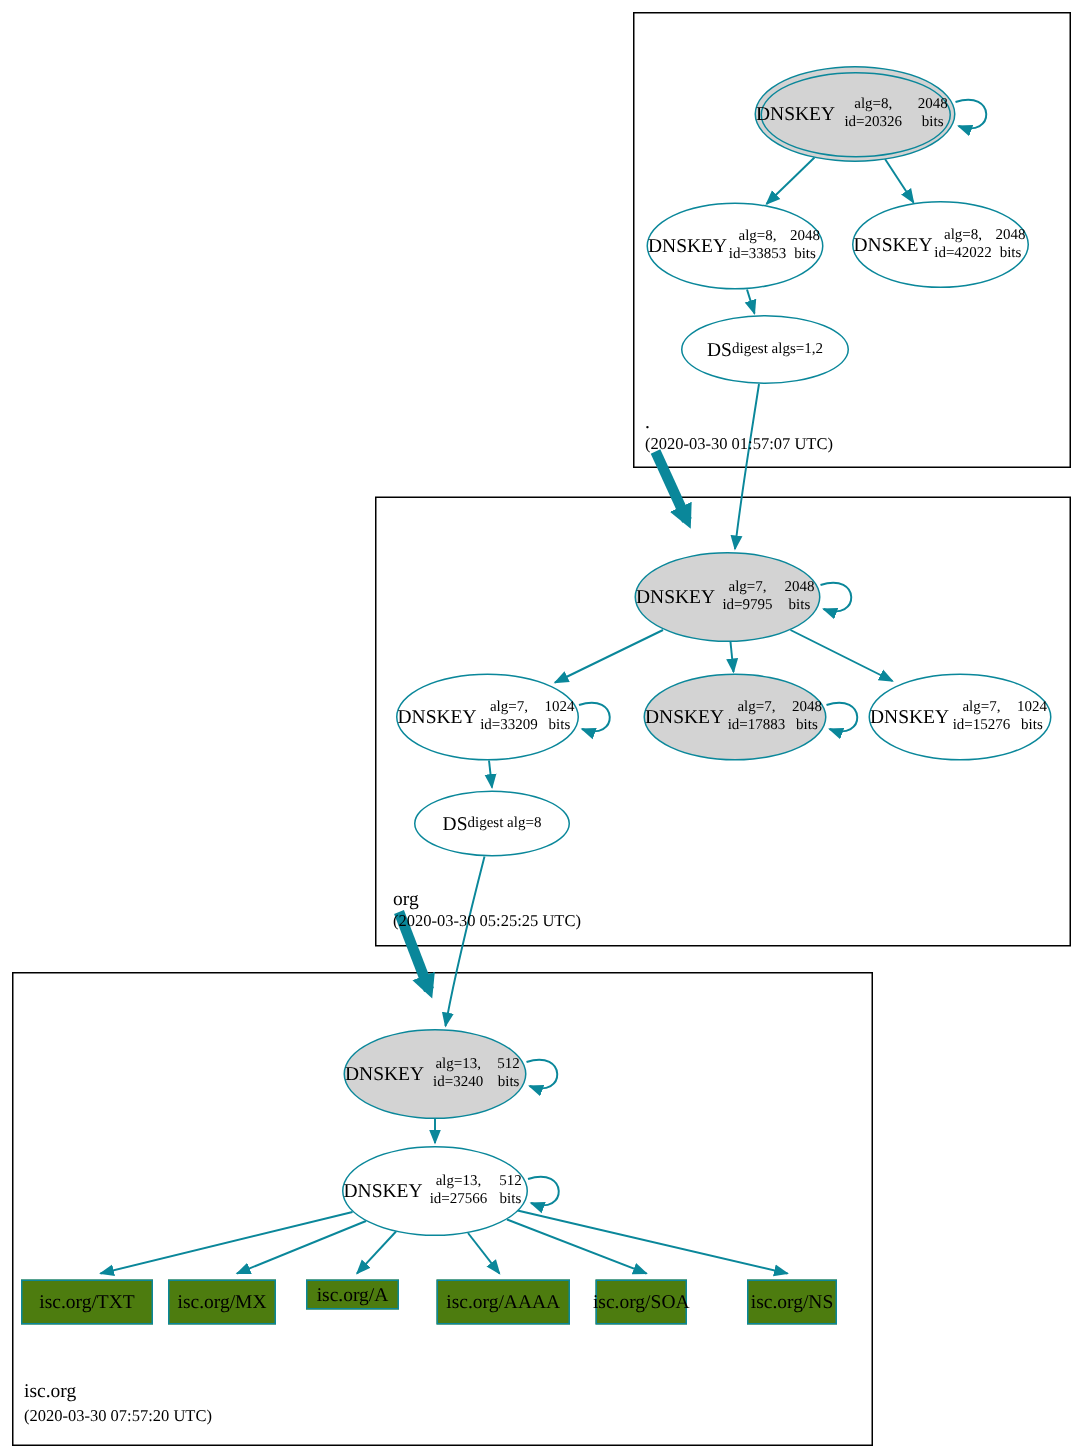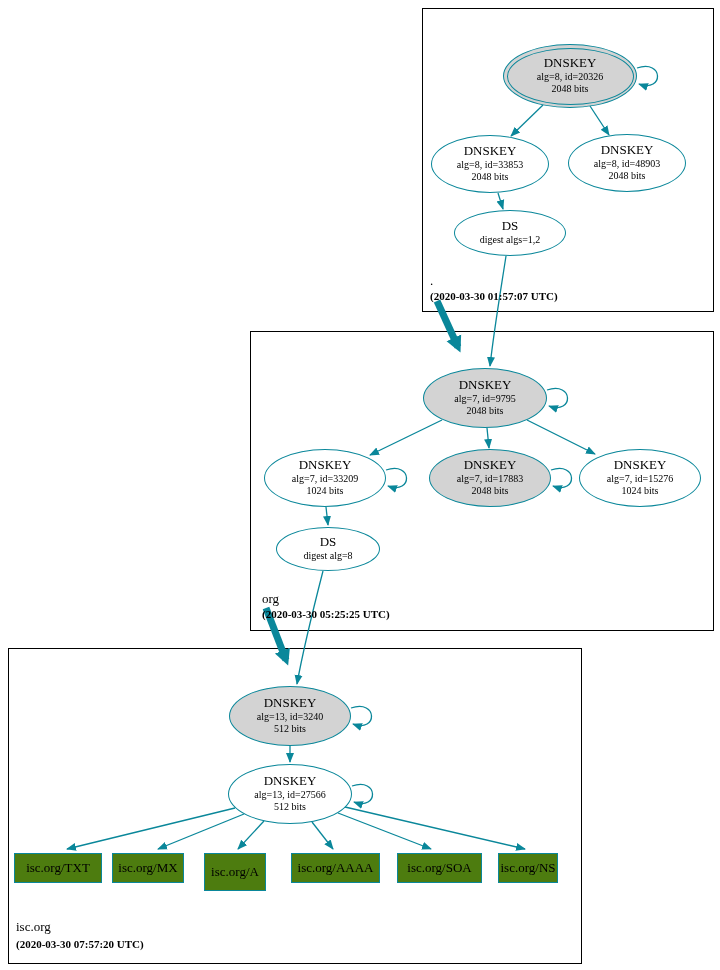--- a/index.html
+++ b/index.html
@@ -6,38 +6,38 @@
   .canvas {
     position:relative; width:720px; height:970px; background:#ffffff;
     font-family:"Liberation Serif", "DejaVu Serif", serif; color:#000;
     overflow:hidden;
   }
   .zone-box { position:absolute; border:1px solid #000; background:transparent; }
   .edges { position:absolute; left:0; top:0; pointer-events:none; }
   .ellipse {
     position:absolute; box-sizing:border-box;
     border:1.4px solid #0a879a; border-radius:50%;
-    background:#fff; display:flex; flex-direction:column;
+    background:#fff; display:flex; flex-direction:row;
     align-items:center; justify-content:center; text-align:center;
   }
   .ellipse.gray { background:#d3d3d3; }
   .ellipse.double::before {
     content:""; position:absolute; inset:2.5px;
     border:1.4px solid #0a879a; border-radius:50%;
   }
   .node-title { font-size:13px; line-height:1.15; position:relative; }
   .node-meta  { font-size:10px; line-height:1.25; position:relative; }
   .record {
     position:absolute; box-sizing:border-box;
     border:1.4px solid #0a879a; background:#4d7c0f;
     display:flex; align-items:center; justify-content:center;
     font-size:13px;
   }
   .zone-label { position:absolute; font-size:13px; }
-  .zone-ts    { position:absolute; font-size:11px;font-weight:bold; }
+  .zone-ts    { position:absolute; font-size:11px; }
 </style>
 </head>
 <body>
 
 <div class="canvas">
 
   <div class="zone-box" style="left:422px;top:8px;width:290px;height:302px"></div>
   <div class="zone-box" style="left:250px;top:331px;width:462px;height:298px"></div>
   <div class="zone-box" style="left:8px;top:648px;width:572px;height:314px"></div>
 
@@ -86,21 +86,21 @@
     <div class="node-meta">alg=8, id=20326</div>
     <div class="node-meta">2048 bits</div>
   </div>
   <div class="ellipse" style="left:431px;top:135px;width:118px;height:58px">
     <div class="node-title">DNSKEY</div>
     <div class="node-meta">alg=8, id=33853</div>
     <div class="node-meta">2048 bits</div>
   </div>
   <div class="ellipse" style="left:568px;top:134px;width:118px;height:58px">
     <div class="node-title">DNSKEY</div>
-    <div class="node-meta">alg=8, id=48903</div>
+    <div class="node-meta">alg=8, id=42022</div>
     <div class="node-meta">2048 bits</div>
   </div>
   <div class="ellipse" style="left:454px;top:210px;width:112px;height:46px">
     <div class="node-title">DS</div>
     <div class="node-meta">digest algs=1,2</div>
   </div>
   <div class="zone-label" style="left:430px;top:273px">.</div>
   <div class="zone-ts" style="left:430px;top:290px">(2020-03-30 01:57:07 UTC)</div>
 
   <div class="ellipse gray" style="left:423px;top:368px;width:124px;height:60px">
@@ -140,27 +140,27 @@
     <div class="node-meta">alg=13, id=27566</div>
     <div class="node-meta">512 bits</div>
   </div>
 
   <div class="record" style="left:14px;top:853px;width:88px;height:30px">
     <span>isc.org/TXT</span>
   </div>
   <div class="record" style="left:112px;top:853px;width:72px;height:30px">
     <span>isc.org/MX</span>
   </div>
-  <div class="record" style="left:204px;top:853px;width:62px;height:38px">
+  <div class="record" style="left:204px;top:853px;width:62px;height:20px">
     <span>isc.org/A</span>
   </div>
   <div class="record" style="left:291px;top:853px;width:89px;height:30px">
     <span>isc.org/AAAA</span>
   </div>
-  <div class="record" style="left:397px;top:853px;width:85px;height:30px">
+  <div class="record" style="left:397px;top:853px;width:61px;height:30px">
     <span>isc.org/SOA</span>
   </div>
   <div class="record" style="left:498px;top:853px;width:60px;height:30px">
     <span>isc.org/NS</span>
   </div>
 
   <div class="zone-label" style="left:16px;top:919px">isc.org</div>
   <div class="zone-ts" style="left:16px;top:938px">(2020-03-30 07:57:20 UTC)</div>
 
 </div>

